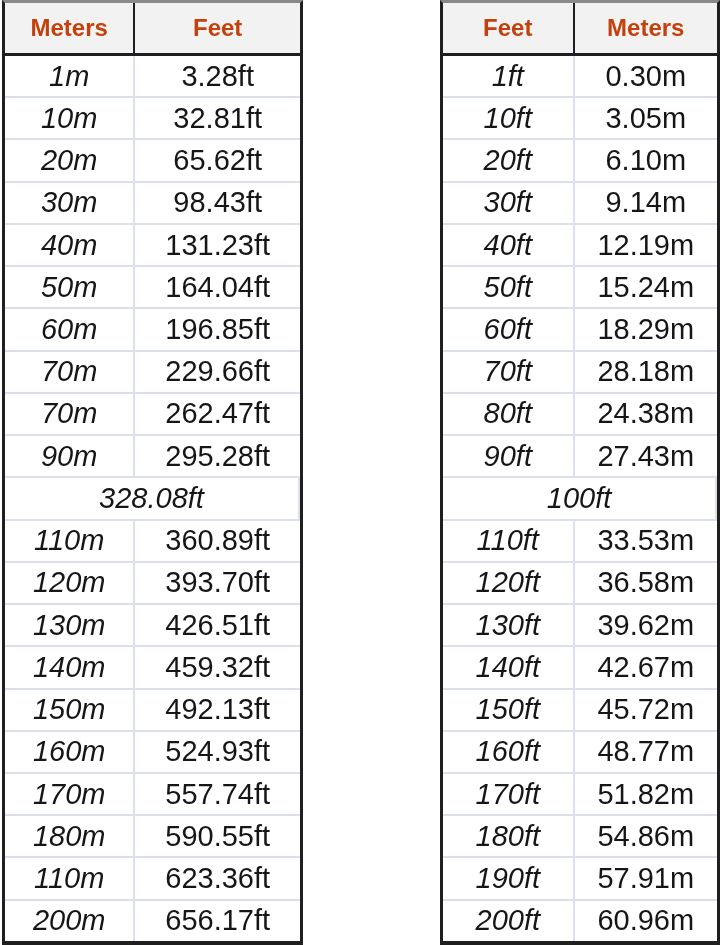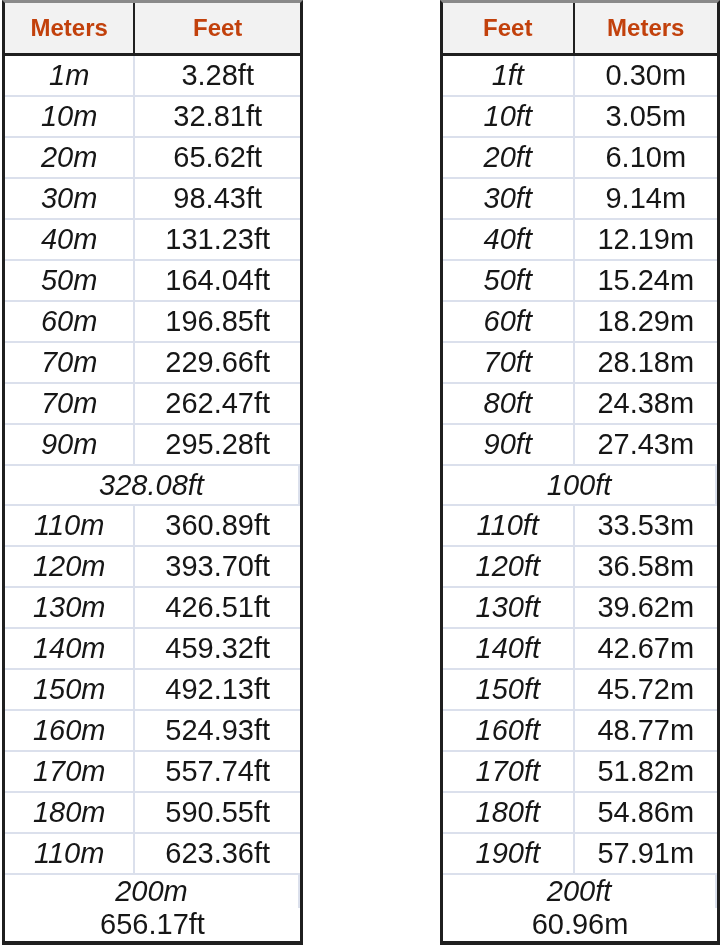--- a/index.html
+++ b/index.html
@@ -55,21 +55,21 @@
   .tbody {
     flex: 1 1 auto;
     display: flex;
     flex-direction: column;
   }
   .tr {
     flex: 1 1 0;
     display: flex;
     border-bottom: 2px solid #dbe0ec;
   }
-  .tr:last-child { border-bottom: none; flex-direction: column; }
+  .tr:last-child { border-bottom: none; }
   .td {
     box-sizing: border-box;
     display: flex;
     align-items: center;
     justify-content: center;
     font-size: 29px;
     color: #161616;
   }
   .td:first-child {
     flex: 0 0 var(--c1);

